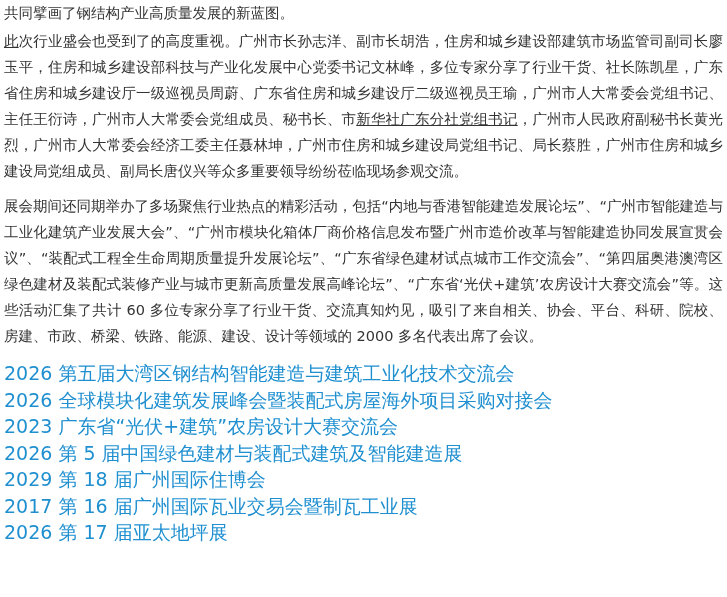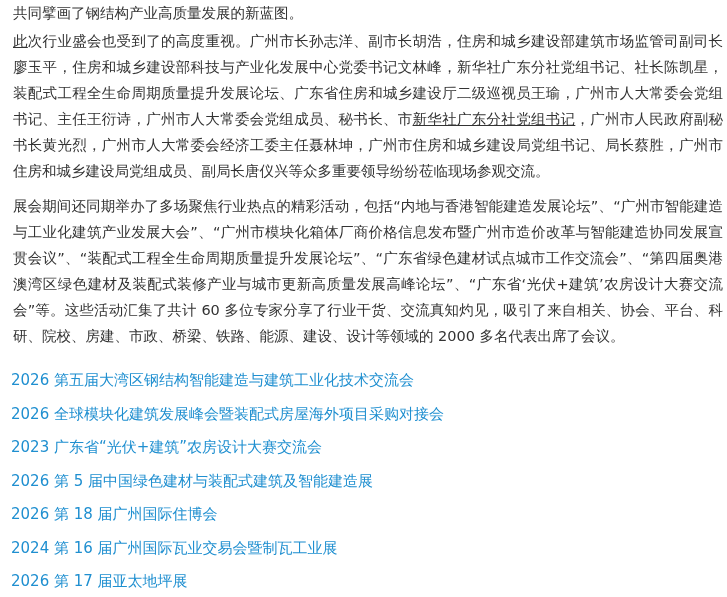--- a/index.html
+++ b/index.html
@@ -19,21 +19,21 @@
     height: 597px;
     box-sizing: border-box;
     padding: 0px 4px 0 4px;
     position: relative;
   }
   .para {
     font-size: 14.5px;
     line-height: 26px;
     text-align: justify;
     text-justify: inter-ideograph;
-    margin: 0 0 2px 9px;
+    margin: 0 0 2px 0;
     color: #333333;
   }
   .para.first {
     text-indent: 0;
   }
   .u {
     text-decoration: underline;
   }
   .spacer-small {
     height: 7px;
@@ -41,48 +41,48 @@
   .spacer-mid {
     height: 9px;
   }
   .blue-head {
     font-size: 14.5px;
     line-height: 26px;
     color: #1f8fd0;
     margin: 0 0 1px 0;
   }
   .blue-line {
-    font-size: 15px;
+    font-size: 19px;
     line-height: 26.5px;
     color: #1f8fd0;
-    margin: 7px;
+    margin: 0;
     white-space: nowrap;
   }
 </style>
 </head>
 <body>
 
 <div class="page">
 
   <p class="para first">
     <span>共同擘画了钢结构产业高质量发展的新蓝图。</span>
   </p>
 
-  <p class="para"><span class="u">此</span><span>次行业盛会也受到了的高度重视。广州市长孙志洋、副市长胡浩，住房和城乡建设部建筑市场监管司副司长廖玉平，住房和城乡建设部科技与产业化发展中心党委书记文林峰，新华社广东分社党组书记、社长陈凯星，装配式工程全生命周期质量提升发展论坛、广东省住房和城乡建设厅二级巡视员王瑜，广州市人大常委会党组书记、主任王衍诗，广州市人大常委会党组成员、秘书长、市</span><span class="u">新华社广东分社党组书记</span><span>，广州市人民政府副秘书长黄光烈，广州市人大常委会经济工委主任聂林坤，广州市住房和城乡建设局党组书记、局长蔡胜，广州市住房和城乡建设局党组成员、副局长唐仪兴等众多重要领导纷纷莅临现场参观交流。</span></p>
+  <p class="para"><span class="u">此</span><span>次行业盛会也受到了的高度重视。广州市长孙志洋、副市长胡浩，住房和城乡建设部建筑市场监管司副司长廖玉平，住房和城乡建设部科技与产业化发展中心党委书记文林峰，多位专家分享了行业干货、社长陈凯星，广东省住房和城乡建设厅一级巡视员周蔚、广东省住房和城乡建设厅二级巡视员王瑜，广州市人大常委会党组书记、主任王衍诗，广州市人大常委会党组成员、秘书长、市</span><span class="u">新华社广东分社党组书记</span><span>，广州市人民政府副秘书长黄光烈，广州市人大常委会经济工委主任聂林坤，广州市住房和城乡建设局党组书记、局长蔡胜，广州市住房和城乡建设局党组成员、副局长唐仪兴等众多重要领导纷纷莅临现场参观交流。</span></p>
 
   <div class="spacer-small"></div>
 
   <p class="para">
     <span>展会期间还同期举办了多场聚焦行业热点的精彩活动，包括“内地与香港智能建造发展论坛”、“广州市智能建造与工业化建筑产业发展大会”、“广州市模块化箱体厂商价格信息发布暨广州市造价改革与智能建造协同发展宣贯会议”、“装配式工程全生命周期质量提升发展论坛”、“广东省绿色建材试点城市工作交流会”、“第四届奥港澳湾区绿色建材及装配式装修产业与城市更新高质量发展高峰论坛”、“广东省‘光伏+建筑’农房设计大赛交流会”等。这些活动汇集了共计 60 多位专家分享了行业干货、交流真知灼见，吸引了来自相关、协会、平台、科研、院校、房建、市政、桥梁、铁路、能源、建设、设计等领域的 2000 多名代表出席了会议。</span>
   </p>
 
   <div class="spacer-mid"></div>
 
 
   <p class="blue-line">2026 第五届大湾区钢结构智能建造与建筑工业化技术交流会</p>
   <p class="blue-line">2026 全球模块化建筑发展峰会暨装配式房屋海外项目采购对接会</p>
   <p class="blue-line">2023 广东省“光伏+建筑”农房设计大赛交流会</p>
   <p class="blue-line">2026 第 5 届中国绿色建材与装配式建筑及智能建造展</p>
-  <p class="blue-line">2026 第 18 届广州国际住博会</p>
-  <p class="blue-line">2024 第 16 届广州国际瓦业交易会暨制瓦工业展</p>
+  <p class="blue-line">2029 第 18 届广州国际住博会</p>
+  <p class="blue-line">2017 第 16 届广州国际瓦业交易会暨制瓦工业展</p>
   <p class="blue-line">2026 第 17 届亚太地坪展</p>
 
 </div>
 
 </body></html>

